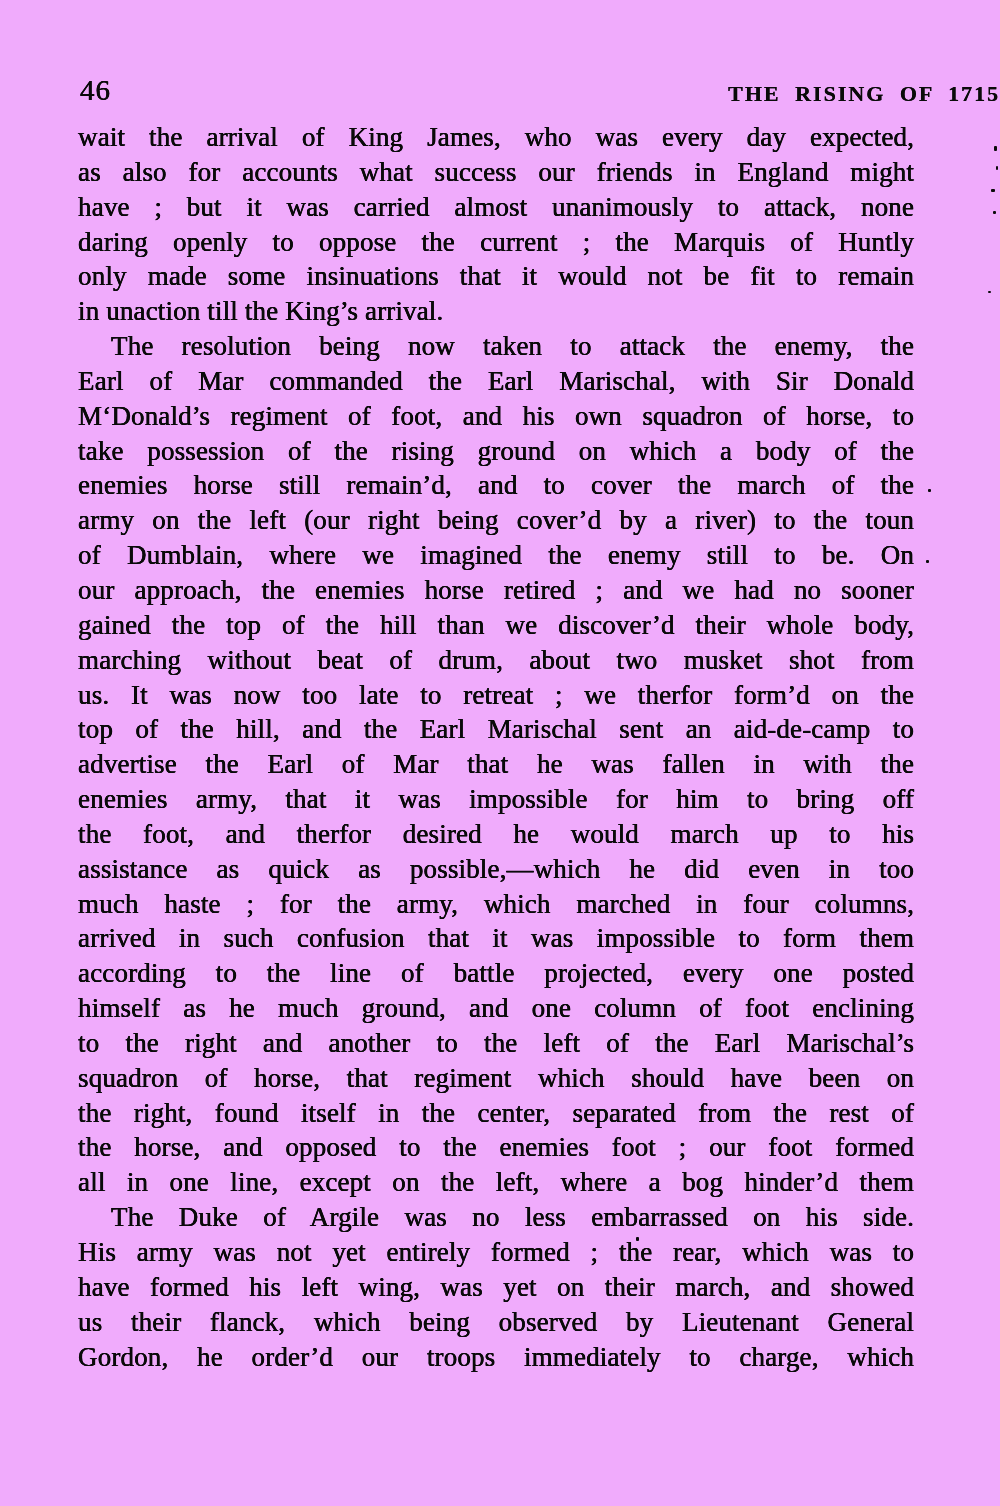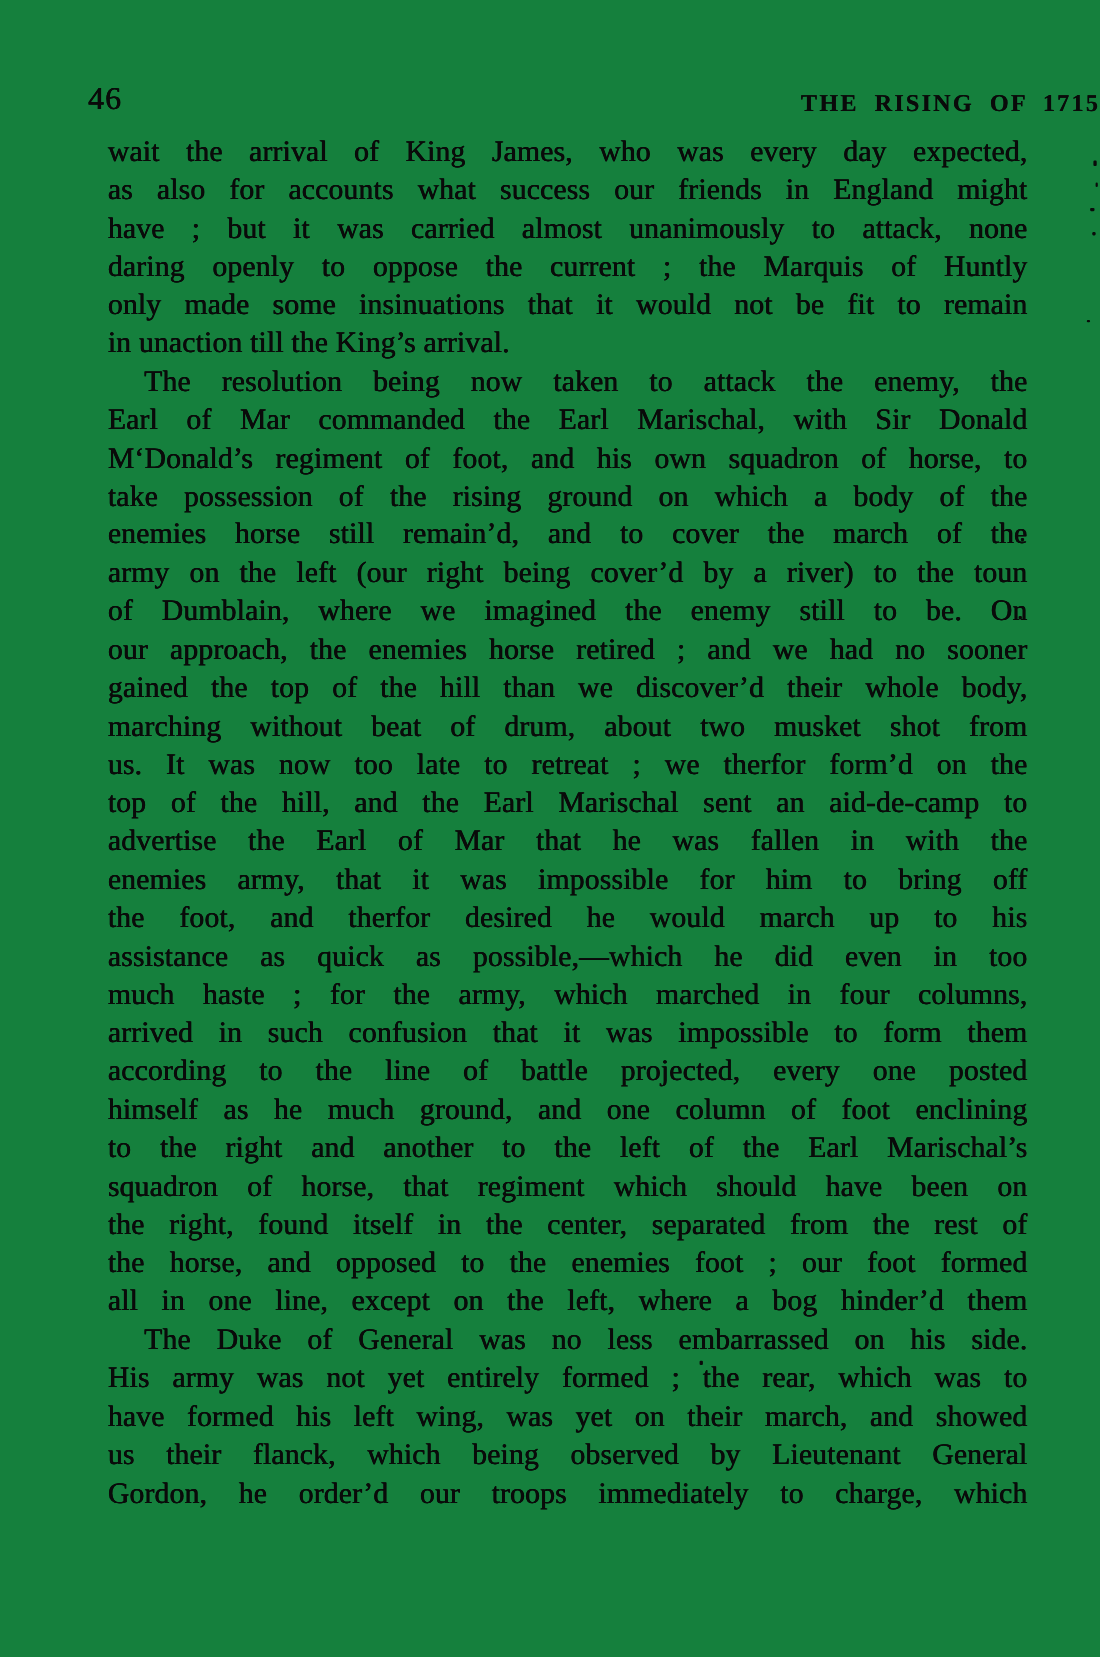--- a/index.html
+++ b/index.html
@@ -1,20 +1,20 @@
 <!DOCTYPE html>
 <html><head>
 <meta charset="utf-8">
 <style>
   html, body { margin: 0; padding: 0; background: #ffffff; }
   .page {
     position: relative;
     width: 1000px;
     height: 1506px;
-    background: #15803d;
+    background: #f0abfc;
     font-family: "Liberation Serif", serif;
     color: #0a0a0a;
     overflow: hidden;
   }
   .ink { text-shadow: 0.35px 0 0 currentColor, -0.15px 0 0 currentColor; }
 
   
   .page-number {
     position: absolute;
     left: 80px;
@@ -31,21 +31,21 @@
     font-size: 22px;
     letter-spacing: 2px;
     word-spacing: 7px;
     font-weight: bold;
     text-shadow: 0.2px 0 0 currentColor;
   }
 
   
   .body-text {
     position: absolute;
-    left: 98px;
+    left: 78px;
     top: 120px;
     width: 836px;
   }
   .paragraph { margin: 0; padding: 0; }
   .line {
     height: 34.85px;
     line-height: 34.85px;
     font-size: 27px;
     letter-spacing: 0.15px;
     text-align: justify;
@@ -112,21 +112,21 @@
         <div class="line ink">arrived in such confusion that it was impossible to form them</div>
         <div class="line ink">according to the line of battle projected, every one posted</div>
         <div class="line ink">himself as he much ground, and one column of foot enclining</div>
         <div class="line ink">to the right and another to the left of the Earl Marischal’s</div>
         <div class="line ink">squadron of horse, that regiment which should have been on</div>
         <div class="line ink">the right, found itself in the center, separated from the rest of</div>
         <div class="line ink">the horse, and opposed to the enemies foot ; our foot formed</div>
         <div class="line ink">all in one line, except on the left, where a bog hinder’d them</div>
       </div>
       <div class="paragraph">
-        <div class="line ink indent">The Duke of General was no less embarrassed on his side.</div>
+        <div class="line ink indent">The Duke of Argile was no less embarrassed on his side.</div>
         <div class="line ink">His army was not yet entirely formed ; the rear, which was to</div>
         <div class="line ink">have formed his left wing, was yet on their march, and showed</div>
         <div class="line ink">us their flanck, which being observed by Lieutenant General</div>
         <div class="line ink">Gordon, he order’d our troops immediately to charge, which</div>
       </div>
     </div>
 
   <div>
     <span class="speck s1"></span>
     <span class="speck s2"></span>

